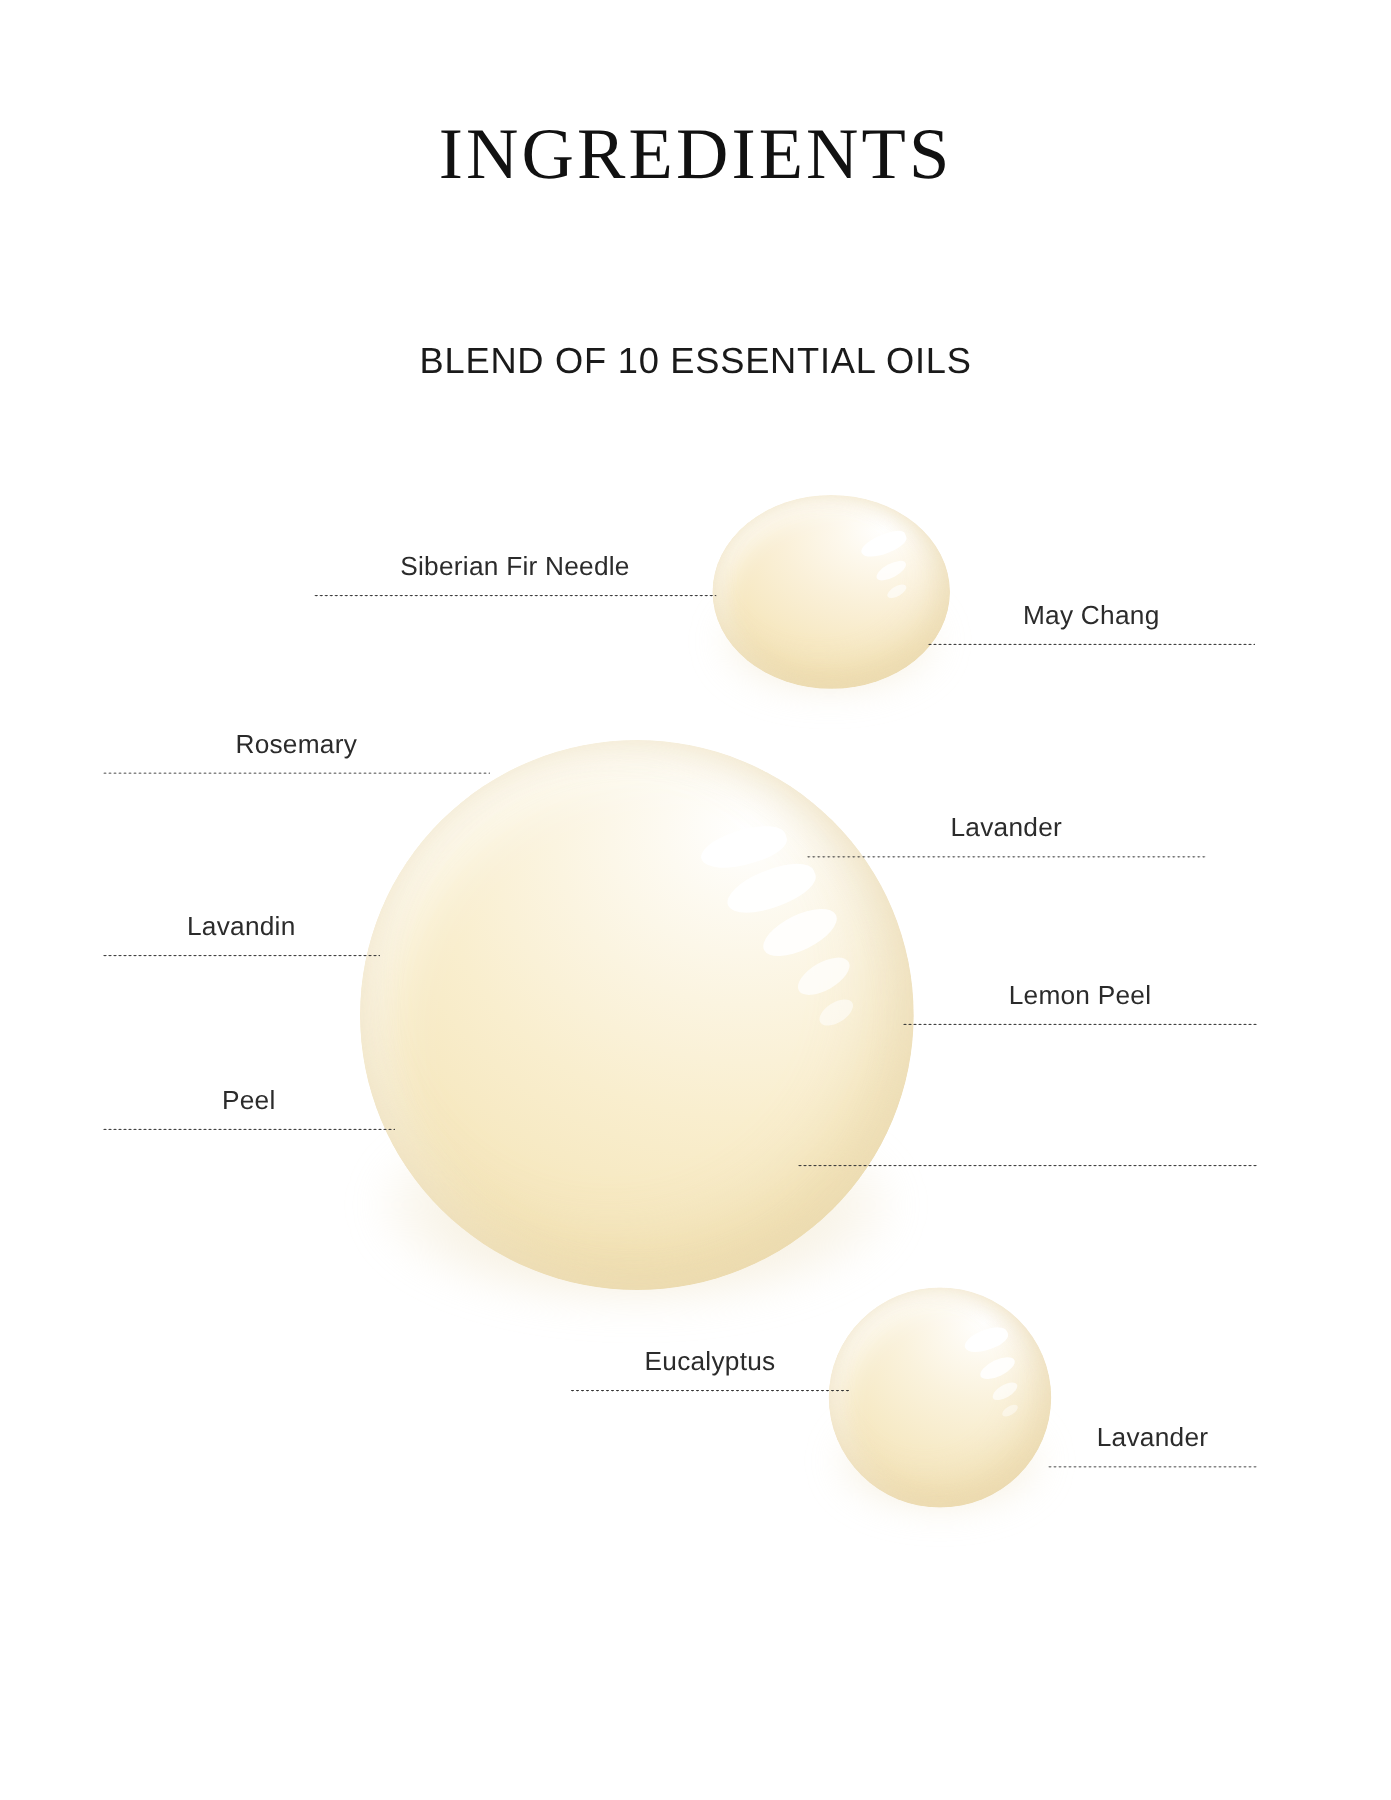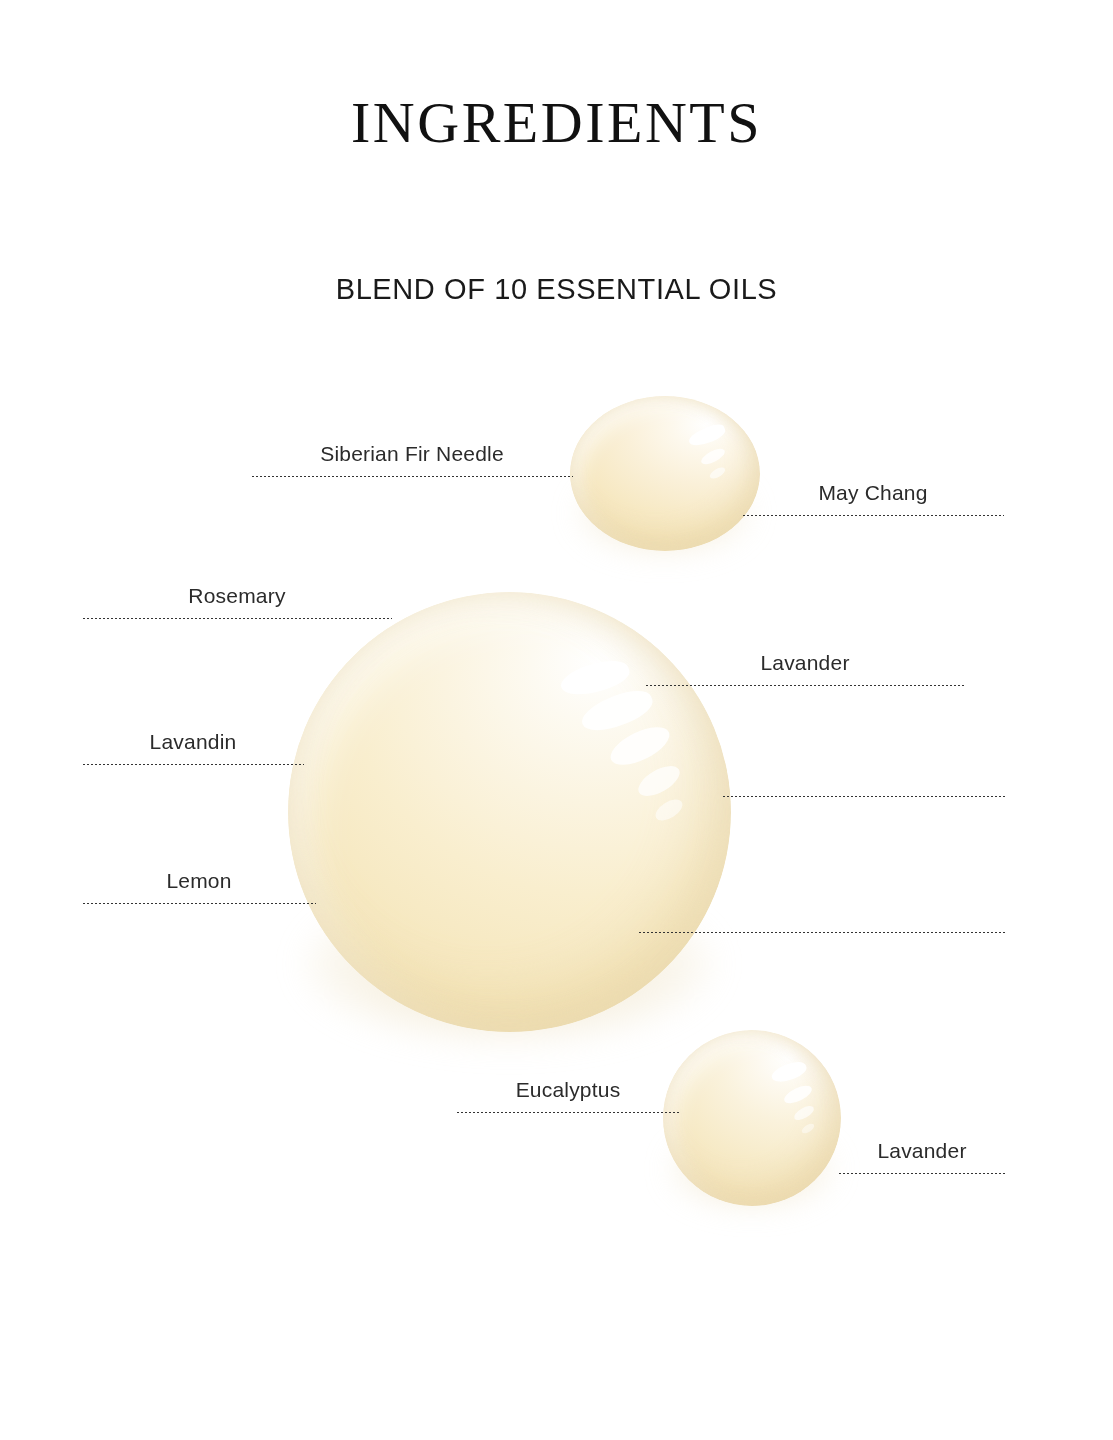--- a/index.html
+++ b/index.html
@@ -196,40 +196,41 @@
     <span class="label">Lavandin</span>
     <span class="leader"></span>
   </div>
 
   <div class="callout left" id="c-rosemary">
     <span class="label">Rosemary</span>
     <span class="leader"></span>
   </div>
 
   <div class="callout left" id="c-lime">
-    <span class="label">Lemon</span>
+    <span class="label">Peel</span>
     <span class="leader"></span>
   </div>
 
   <div class="callout left" id="c-eucalyptus">
     <span class="label">Eucalyptus</span>
     <span class="leader"></span>
   </div>
 
   <div class="callout right" id="c-maychang">
     <span class="label">May Chang</span>
     <span class="leader"></span>
   </div>
 
   <div class="callout right" id="c-lavander">
     <span class="label">Lavander</span>
     <span class="leader"></span>
   </div>
 
   <div class="callout right" id="c-lemonpeel">
+    <span class="label">Lemon Peel</span>
     <span class="leader"></span>
   </div>
 
   <div class="callout right" id="c-juniper">
     <span class="leader"></span>
   </div>
 
   <div class="callout right" id="c-geranium">
     <span class="label">Lavander</span>
     <span class="leader"></span>

